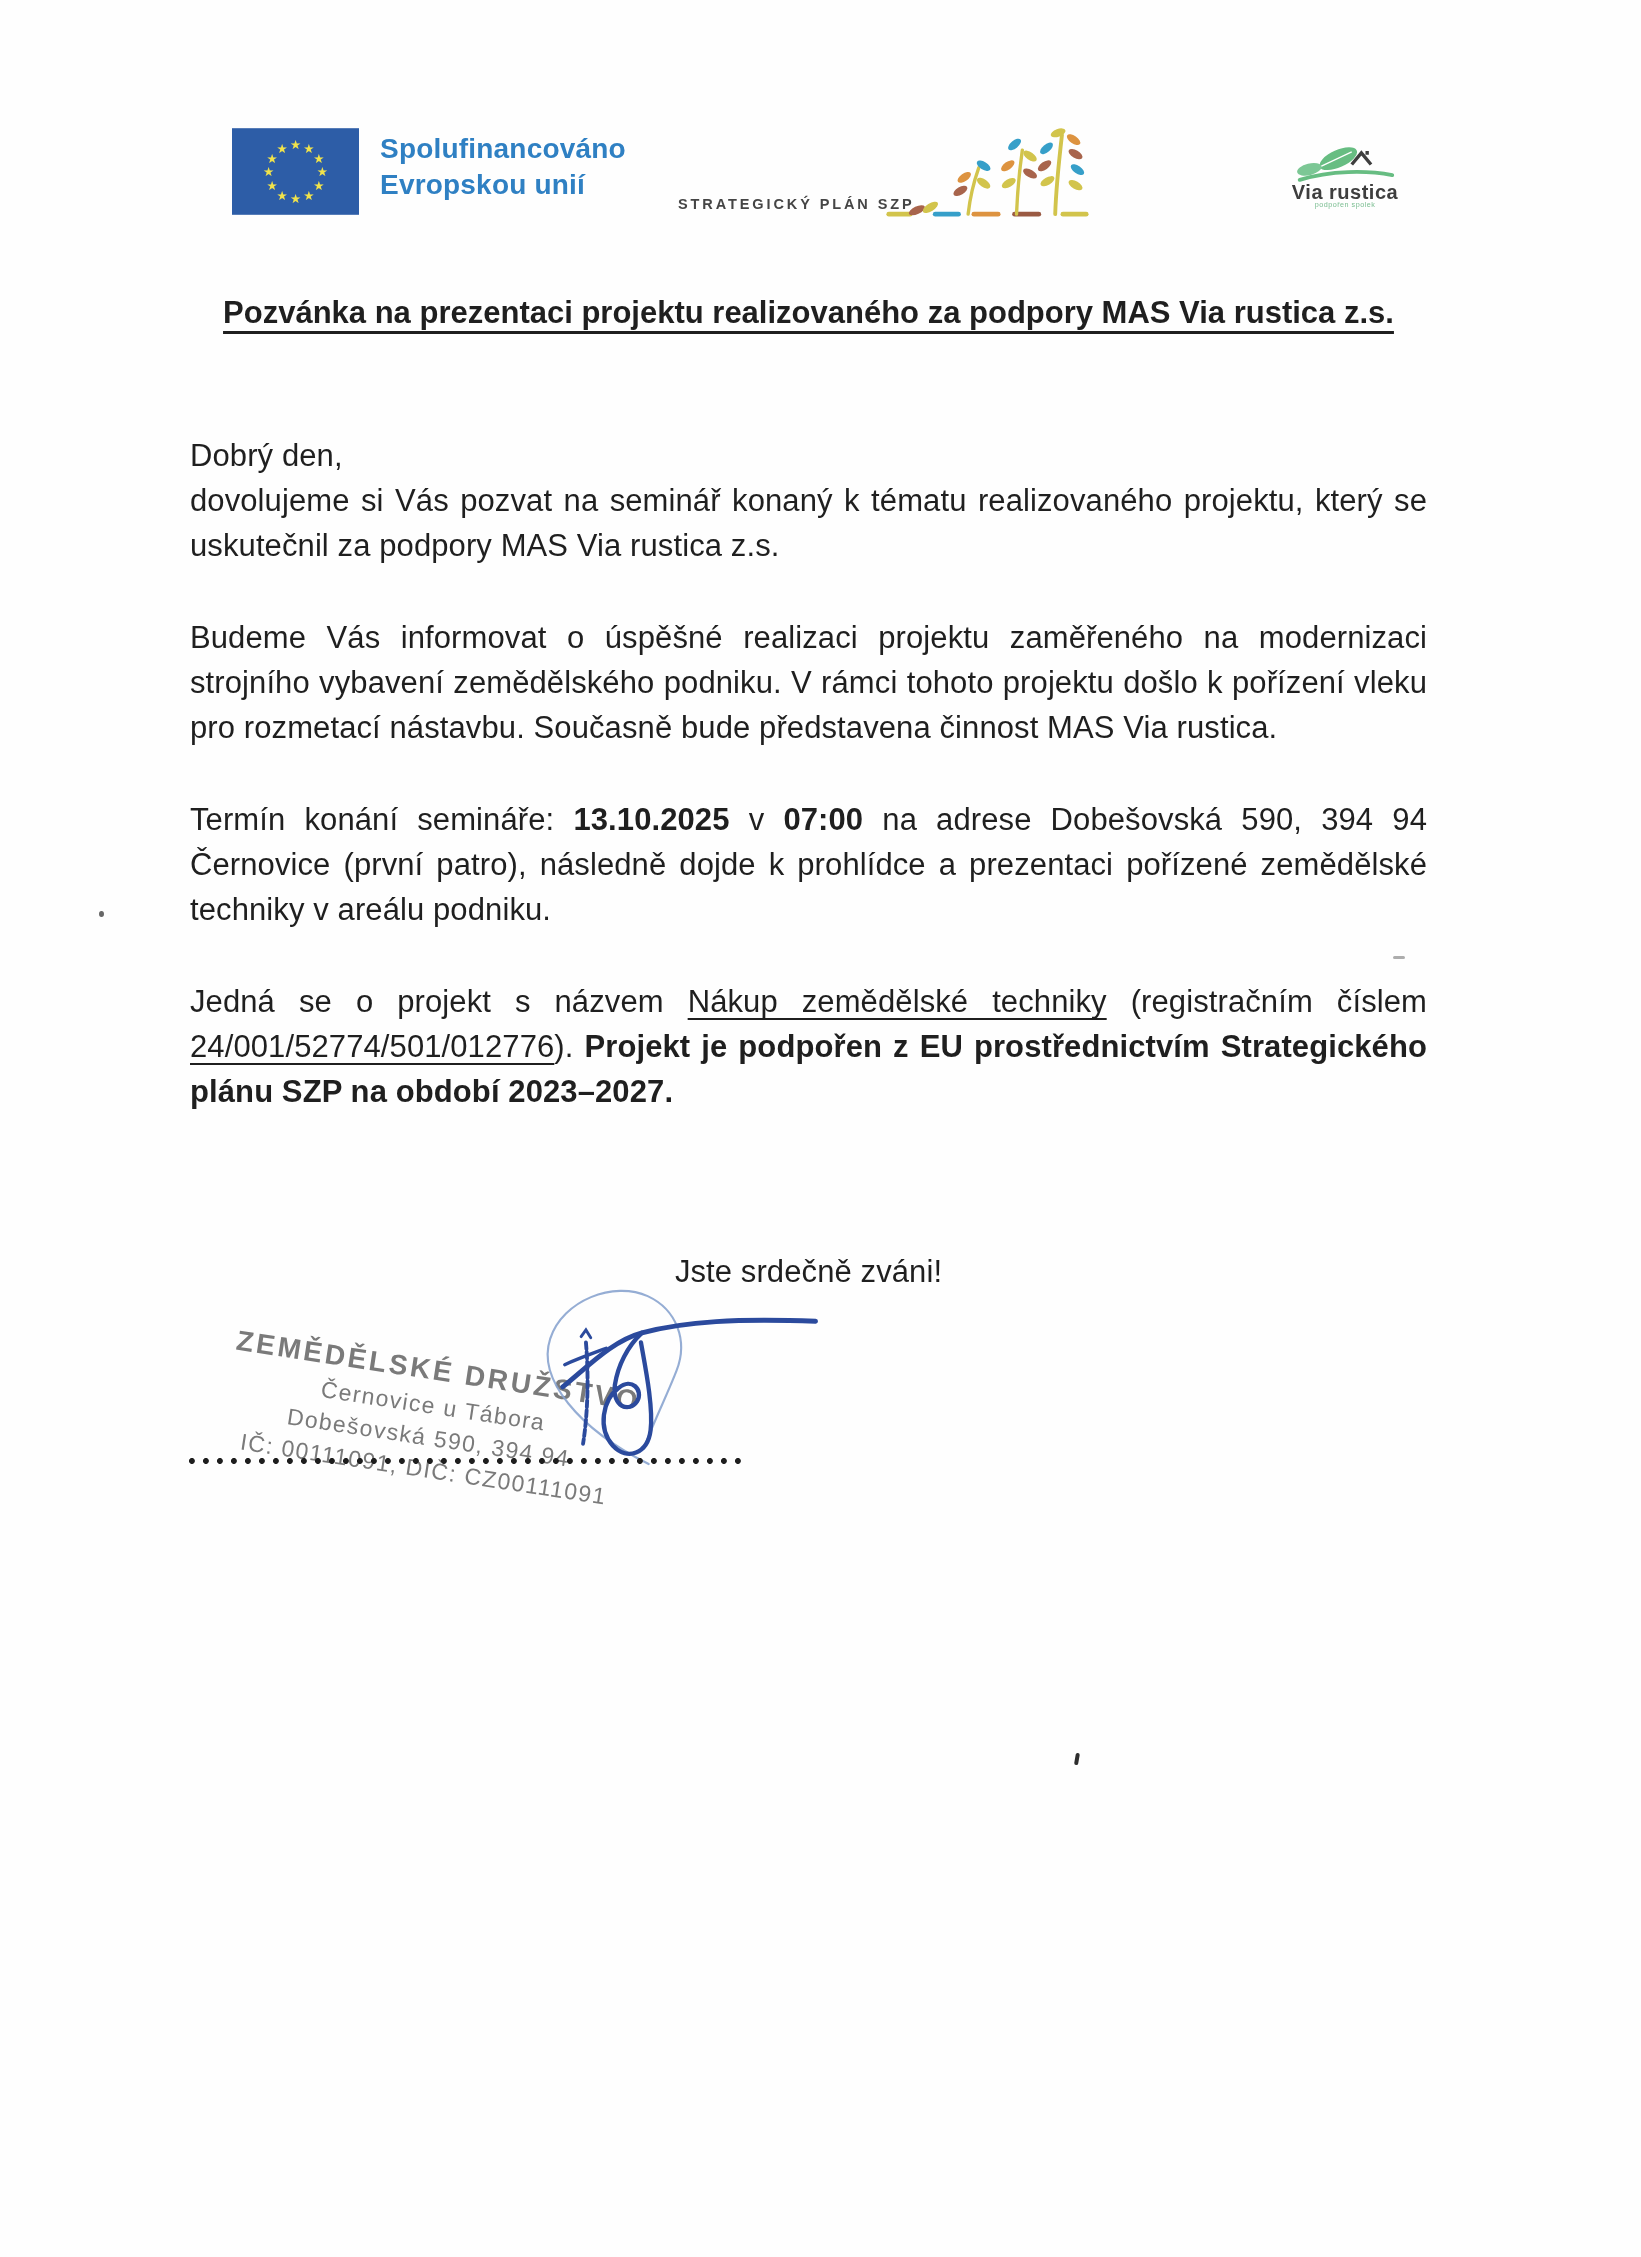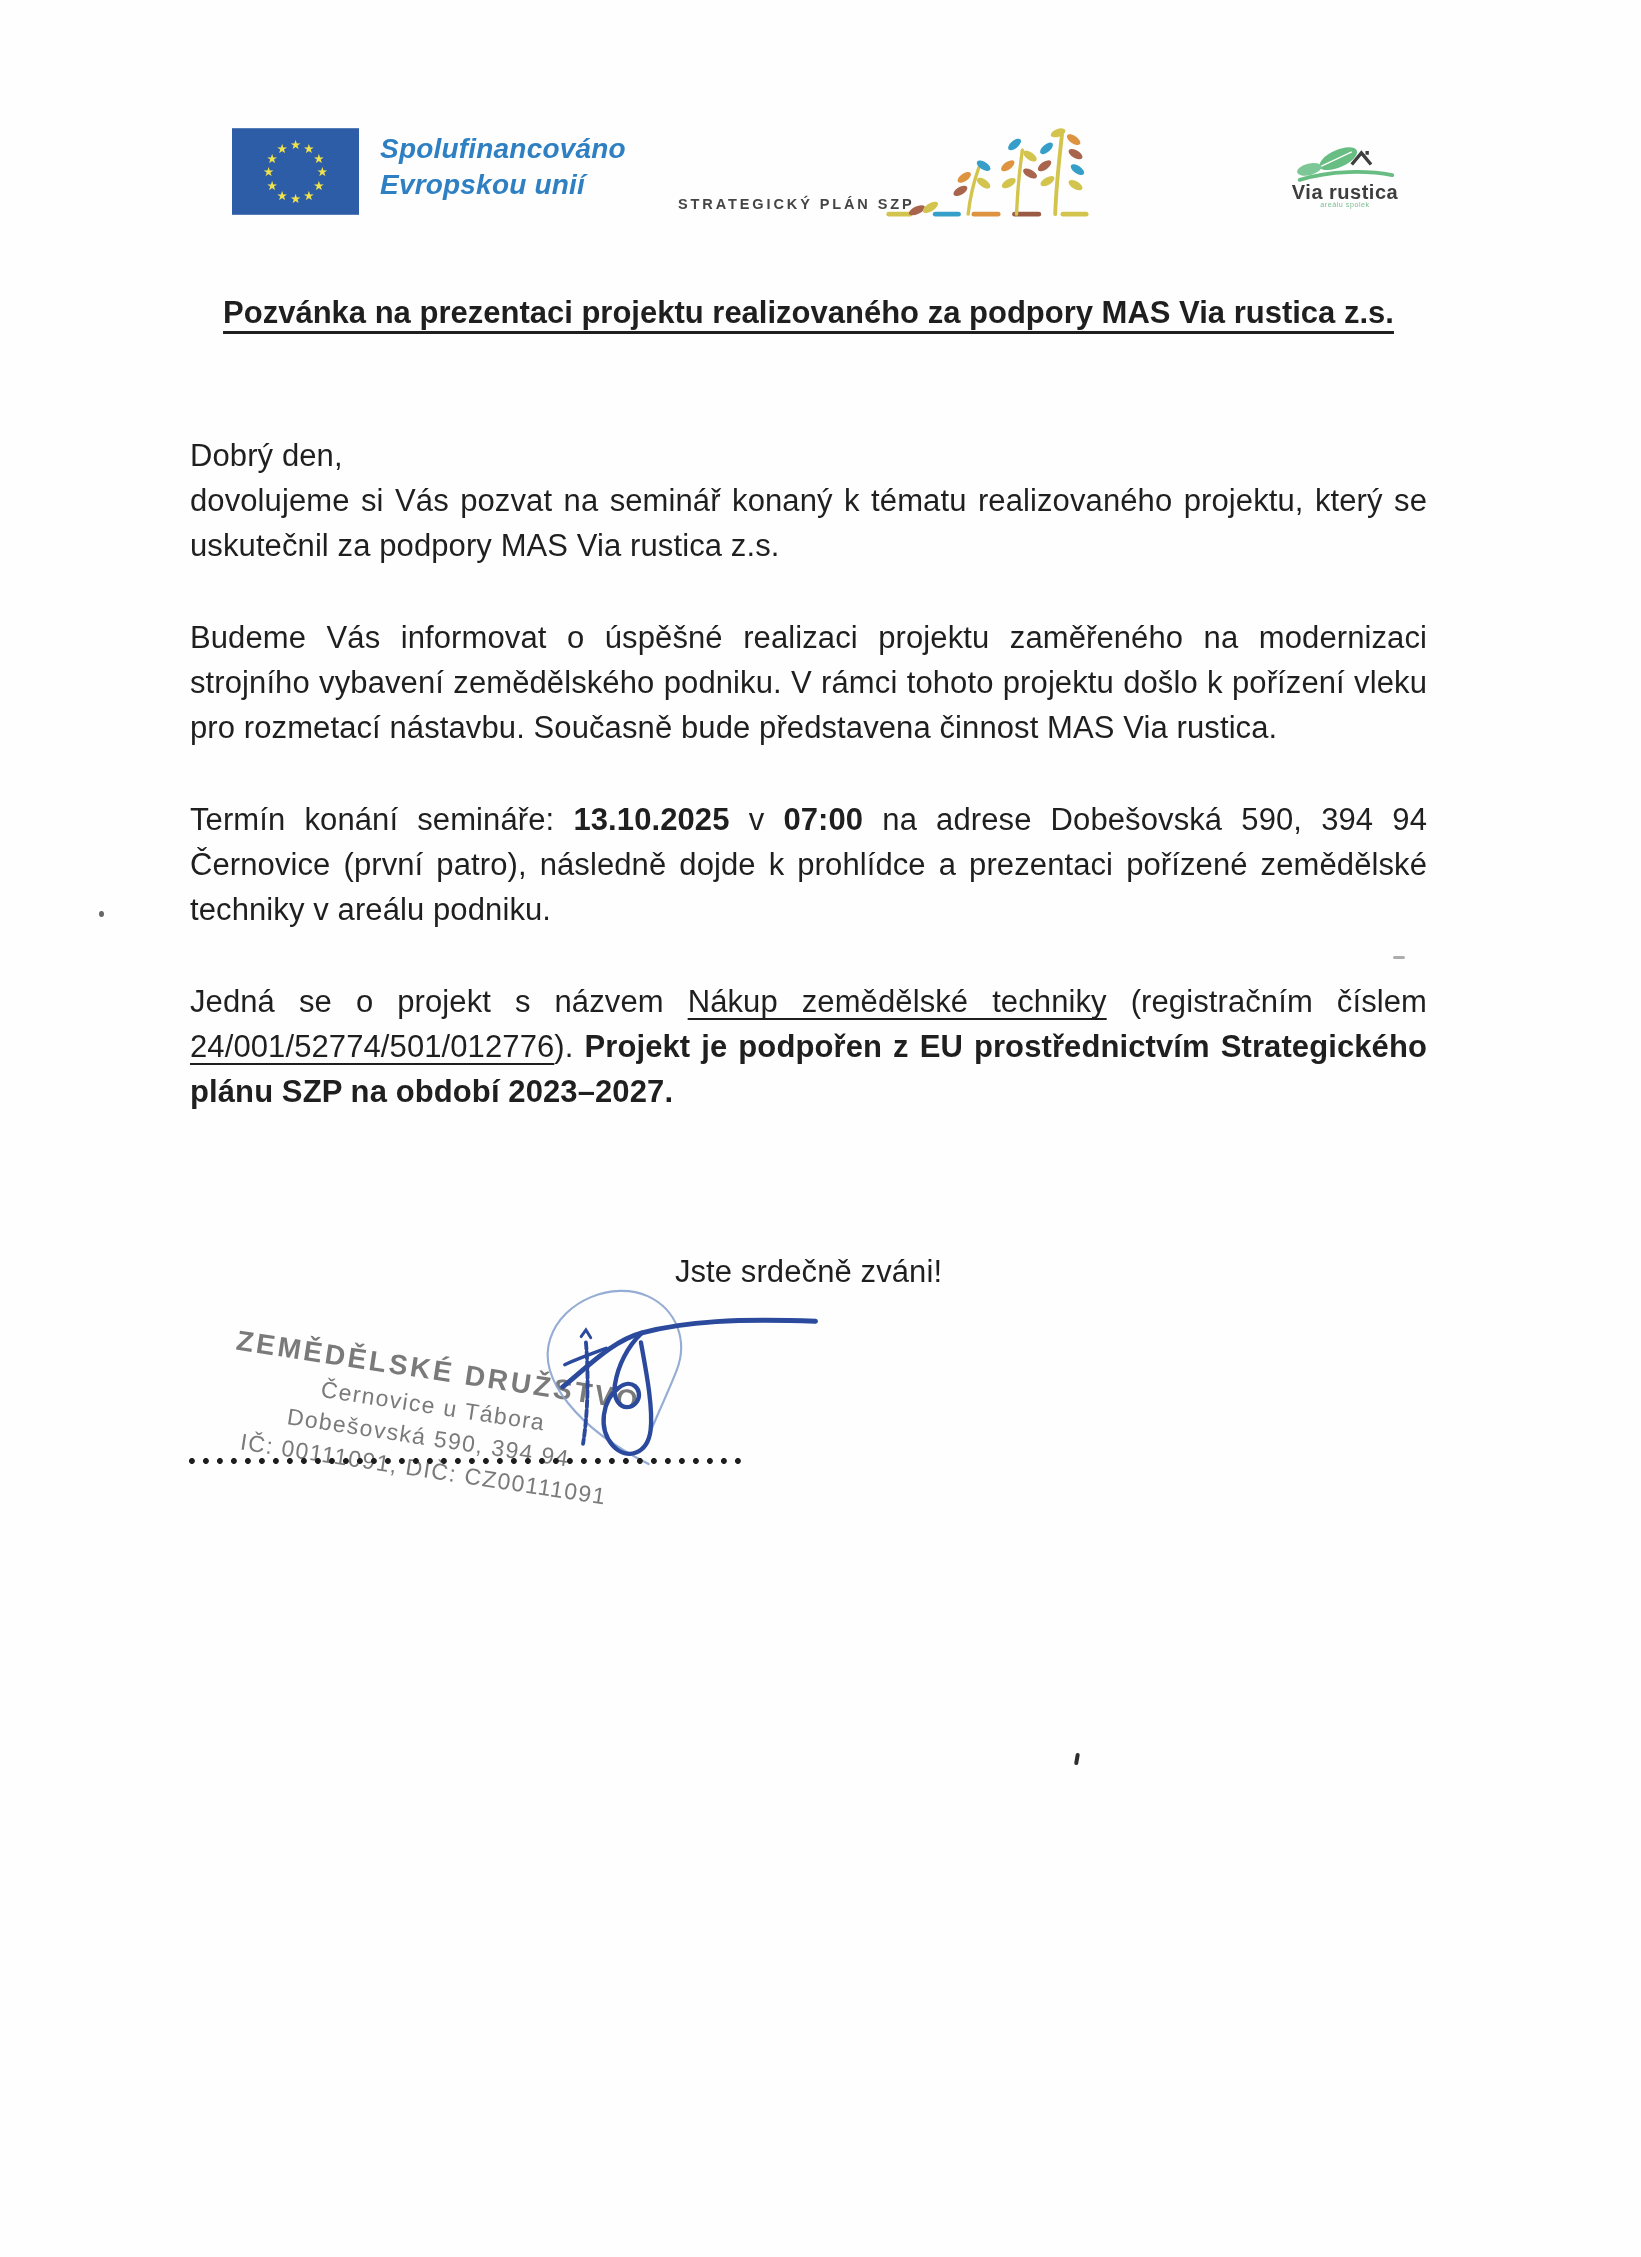--- a/index.html
+++ b/index.html
@@ -11,21 +11,20 @@
     font-family:"Liberation Sans", sans-serif;
     color:#1f1f1f;
     overflow:hidden;
   }
   
   .eu-flag{position:absolute;left:232px;top:128px;width:127px;height:87px;}
   .eu-text{
     position:absolute;left:380px;top:131px;
     font-size:28px;font-weight:bold;line-height:36px;
     letter-spacing:0.2px;
-    font-style:italic;
   }
   .szp-label{
     position:absolute;left:678px;top:196px;
     font-size:14.5px;font-weight:600;letter-spacing:2.9px;
     color:#454545;
   }
   .plants{position:absolute;left:883px;top:126px;width:208px;height:95px;}
   .via-logo{position:absolute;left:1282px;top:143px;width:126px;text-align:center;}
   .via-leaves{width:106px;height:41px;display:block;margin:0 auto;}
   .via-title{font-size:20px;font-weight:bold;color:#3e3e3e;letter-spacing:0.5px;line-height:16.4px;}
@@ -139,21 +138,21 @@
 
     <div class="via-logo">
       <svg class="via-leaves" viewBox="0 0 110 42">
         <ellipse cx="48" cy="16" rx="21" ry="9" fill="#67bd82" transform="rotate(-24 48 16)"></ellipse>
         <path d="M 30,24 L 62,9" stroke="#ffffff" stroke-width="1.4" fill="none"></path>
         <ellipse cx="18" cy="27" rx="13" ry="6" fill="#7cc795" transform="rotate(-14 18 27)"></ellipse>
         <path d="M 62,22 L 72,10 L 82,22 M 78,12 L 78,8" stroke="#3e3e3e" stroke-width="3.5" fill="none"></path>
         <path d="M 8,38 C 40,28 78,28 104,33" stroke="#67bd82" stroke-width="4" fill="none" stroke-linecap="round"></path>
       </svg>
       <div class="via-title">Via rustica</div>
-      <div class="via-sub">areálu spolek</div>
+      <div class="via-sub">podpořen spolek</div>
     </div>
   </div>
 
   <div class="title">
     <span>Pozvánka na prezentaci projektu realizovaného za podpory MAS Via rustica z.s.</span>
   </div>
 
   <div class="para p1">
     <span>Dobrý den,</span><br>
     <span>dovolujeme si Vás pozvat na seminář konaný k tématu realizovaného projektu, který se uskutečnil za podpory MAS Via rustica z.s.</span>

